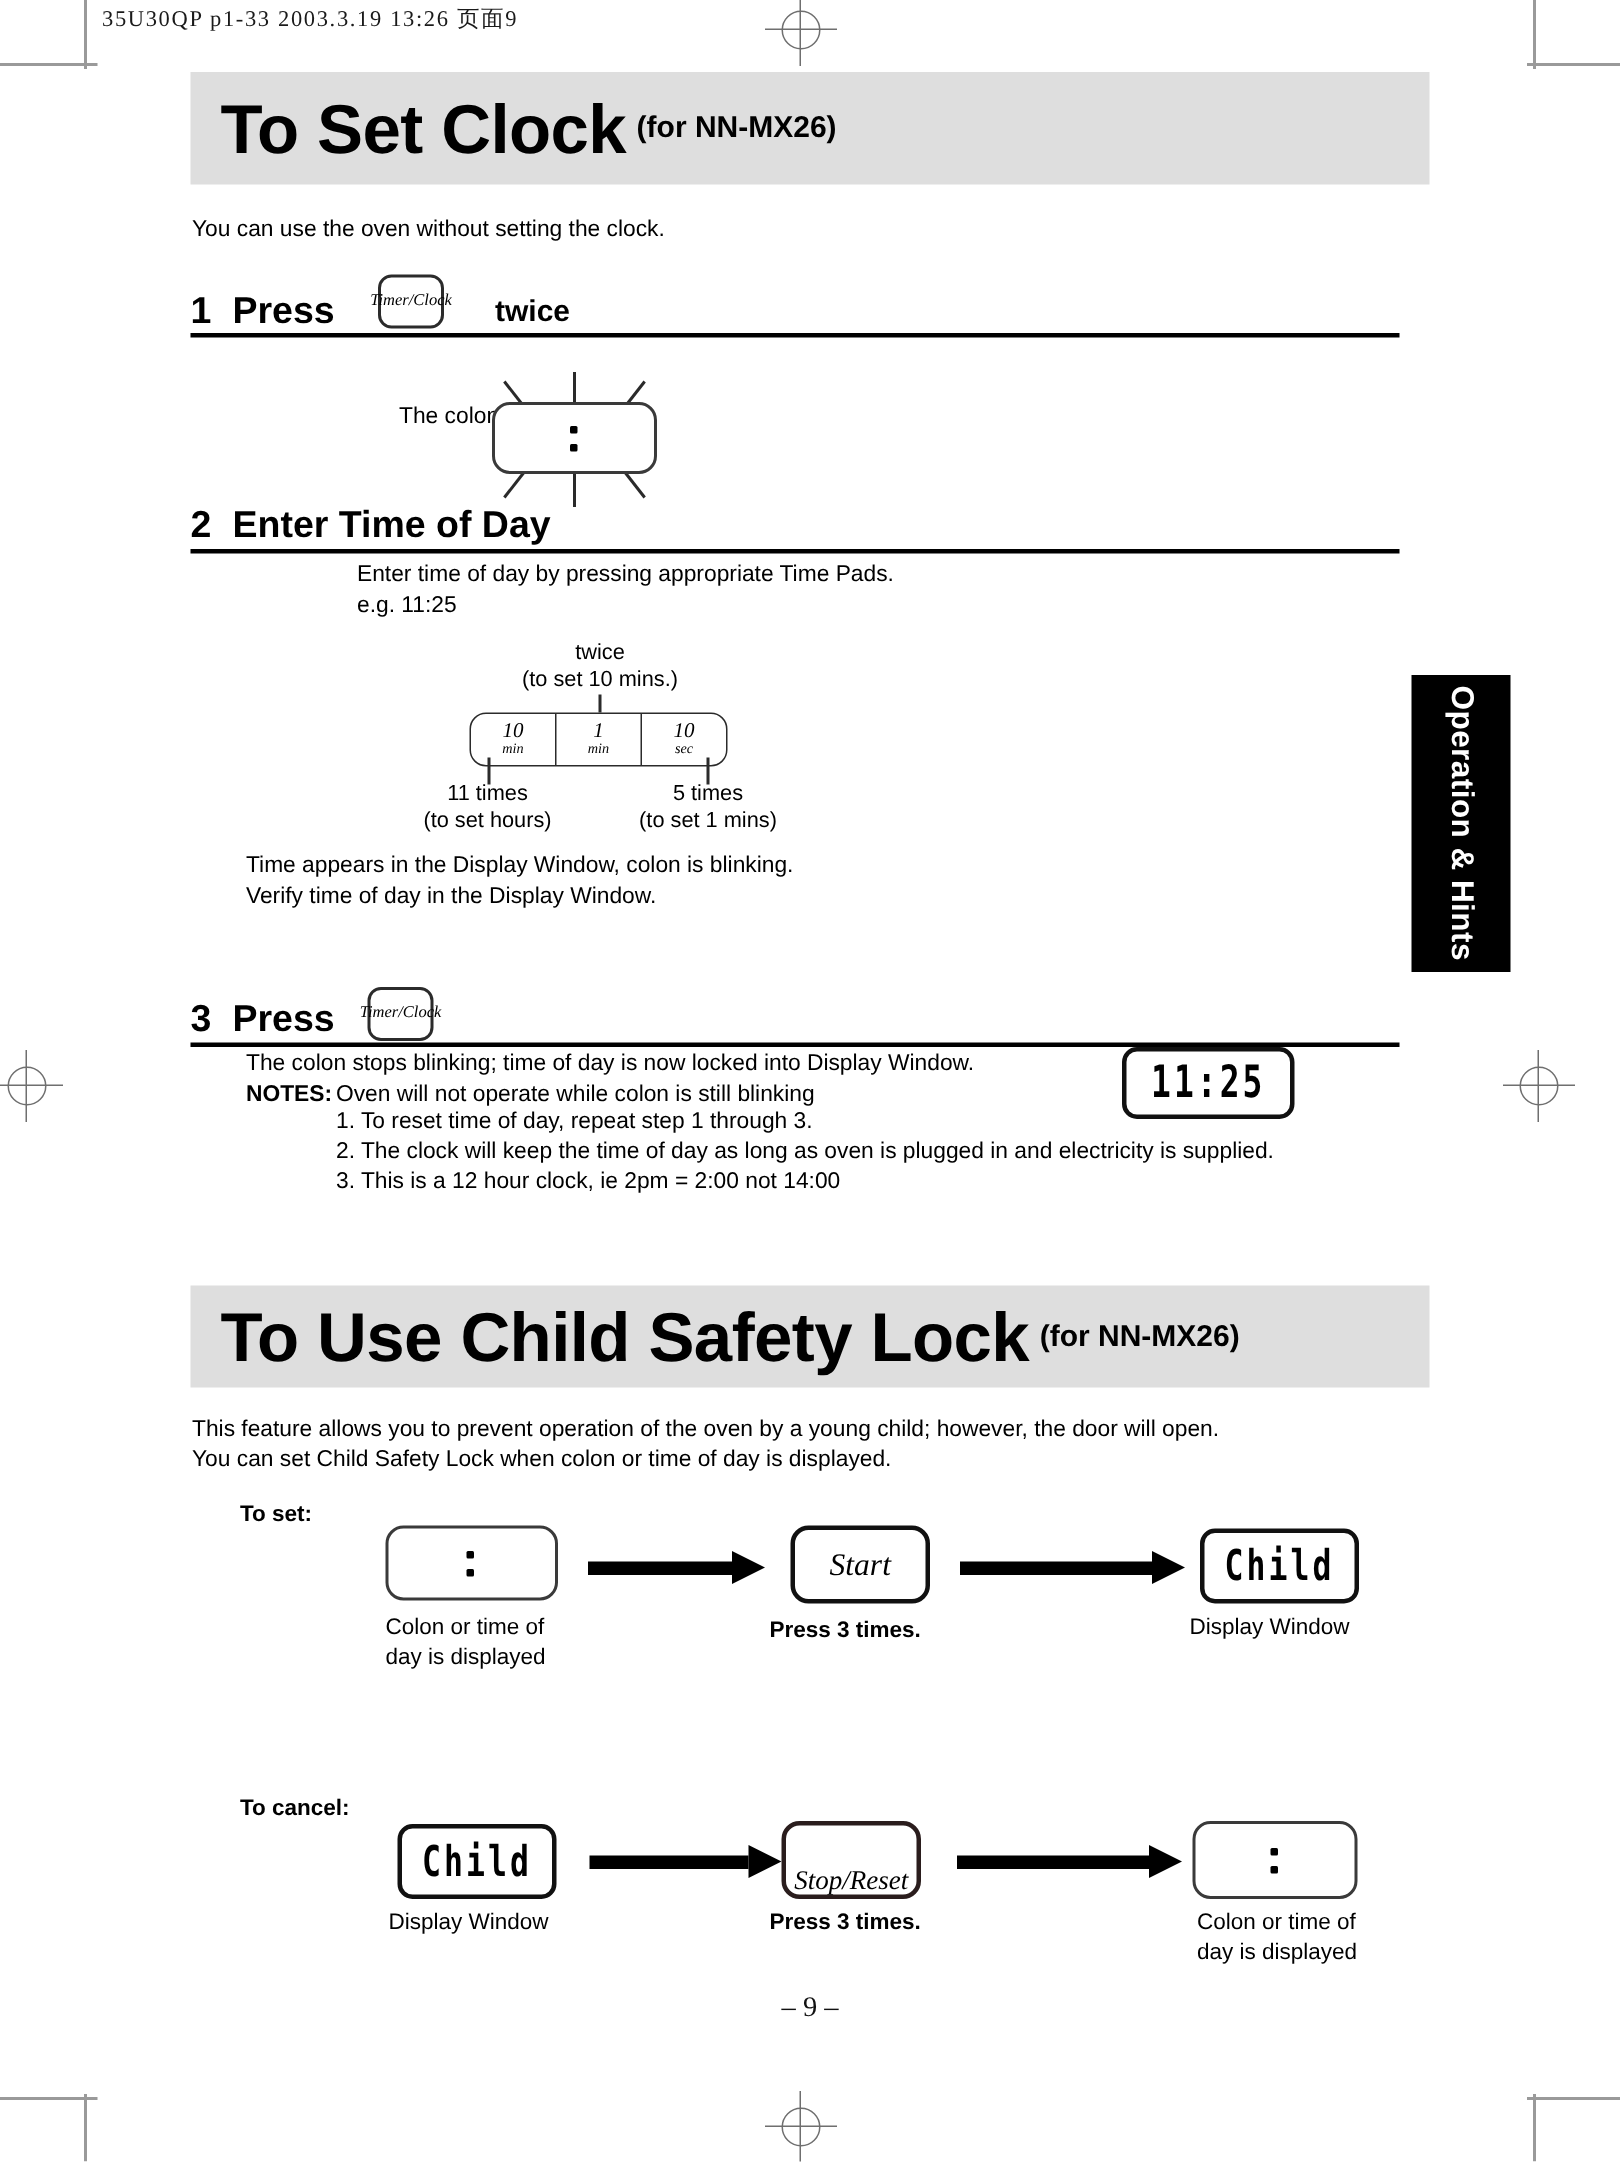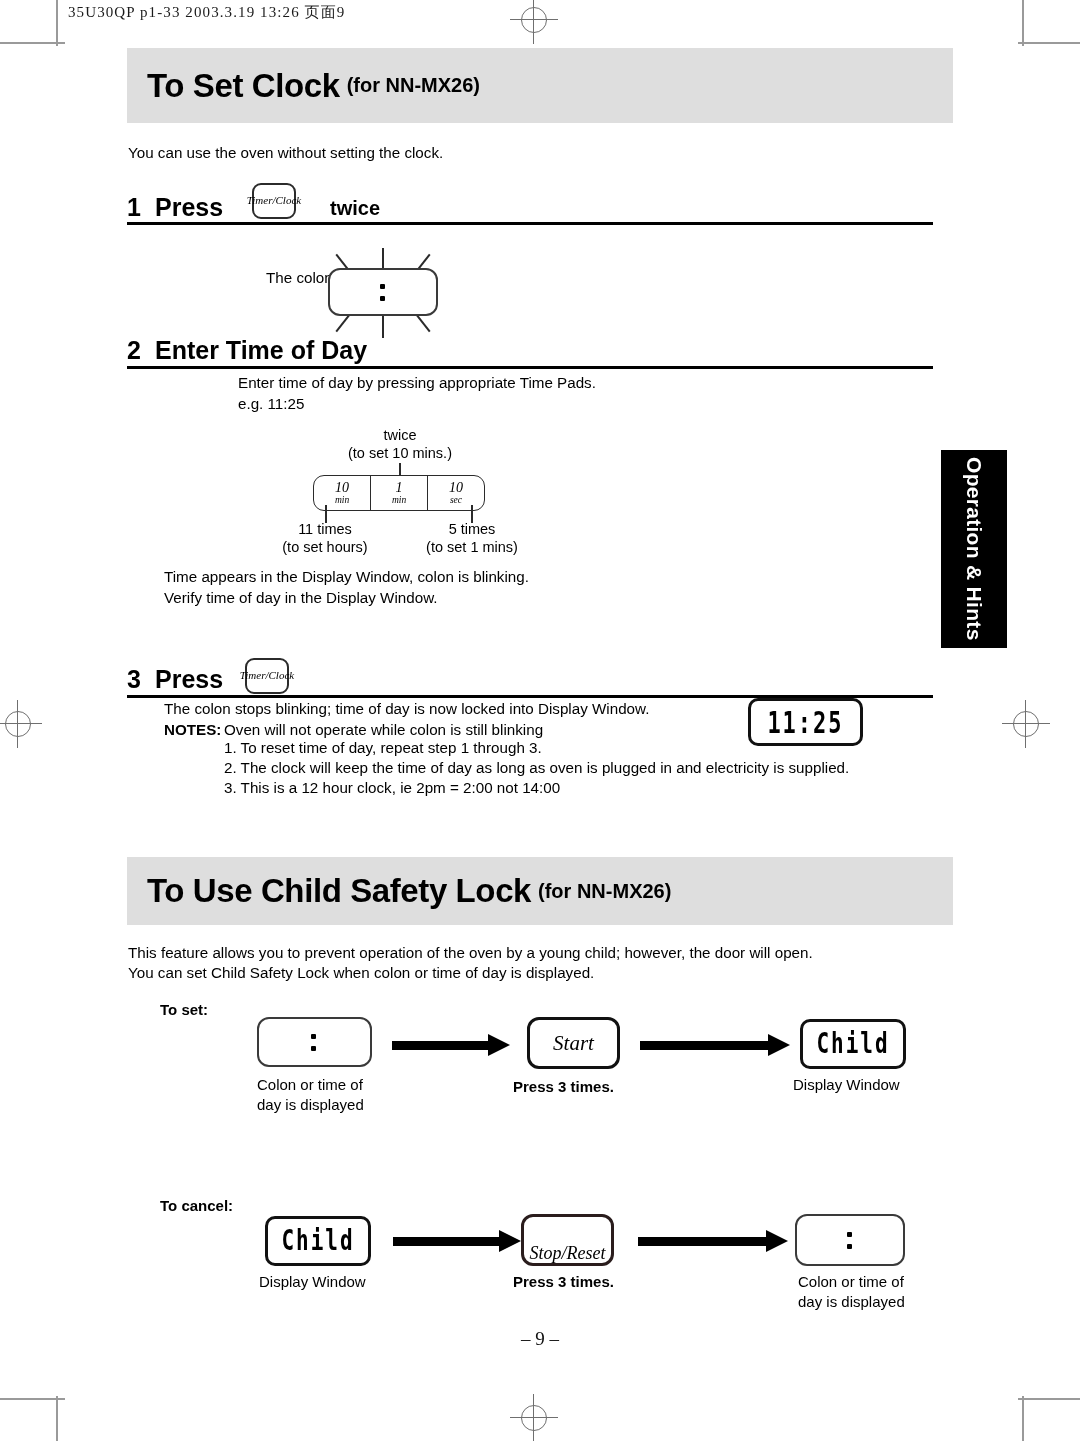--- a/index.html
+++ b/index.html
@@ -24,21 +24,21 @@
     font-family:"Liberation Serif","DejaVu Serif",serif;
     font-size:15px;letter-spacing:1.1px;color:#1a1a1a;white-space:nowrap;
   }
 
   
   .banner{
     position:absolute;background:#dedede;
     display:flex;align-items:center;
   }
   .banner .big{
-    font-size:33px;font-weight:bold;letter-spacing:-0.4px;
+    font-size:46px;font-weight:bold;letter-spacing:-0.4px;
     font-family:"Liberation Sans","DejaVu Sans",sans-serif;
   }
   .banner .sub{font-size:20px;font-weight:bold;margin-left:7px;}
 
   
   .txt{position:absolute;font-size:15.2px;line-height:20px;color:#000;white-space:nowrap;}
   .txt.b{font-weight:bold;}
 
   
   .step{position:absolute;display:flex;align-items:center;}

